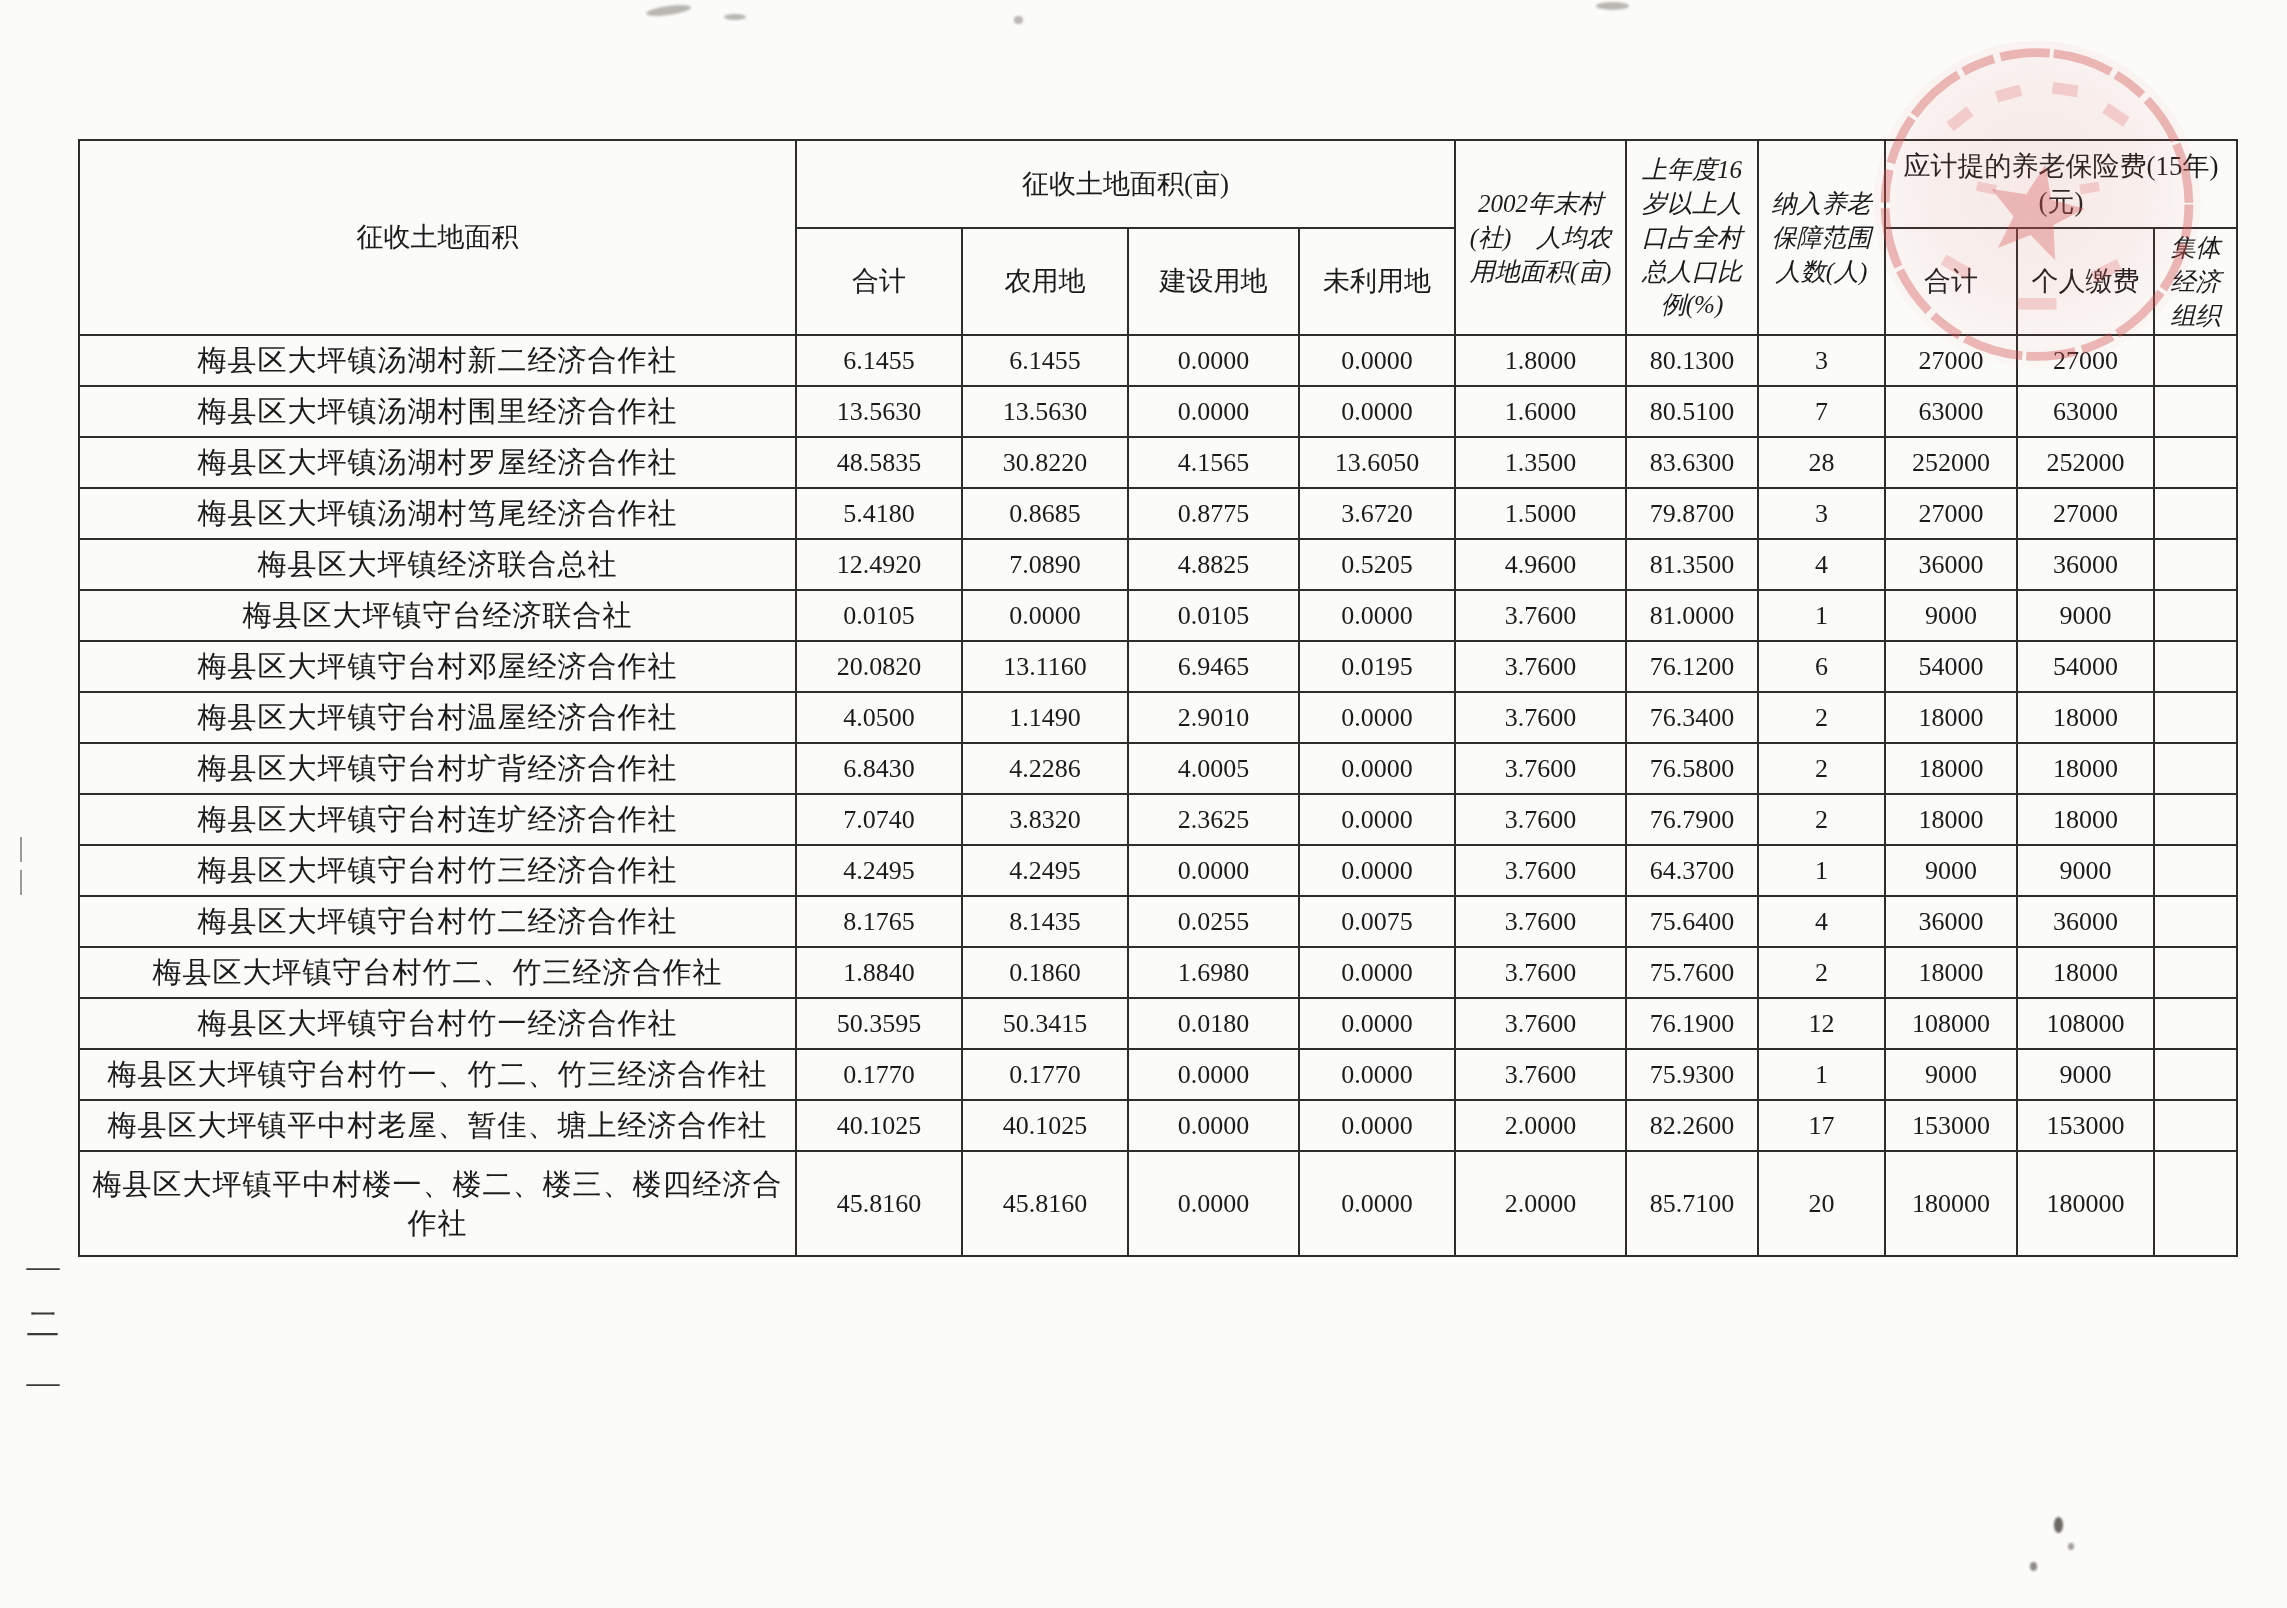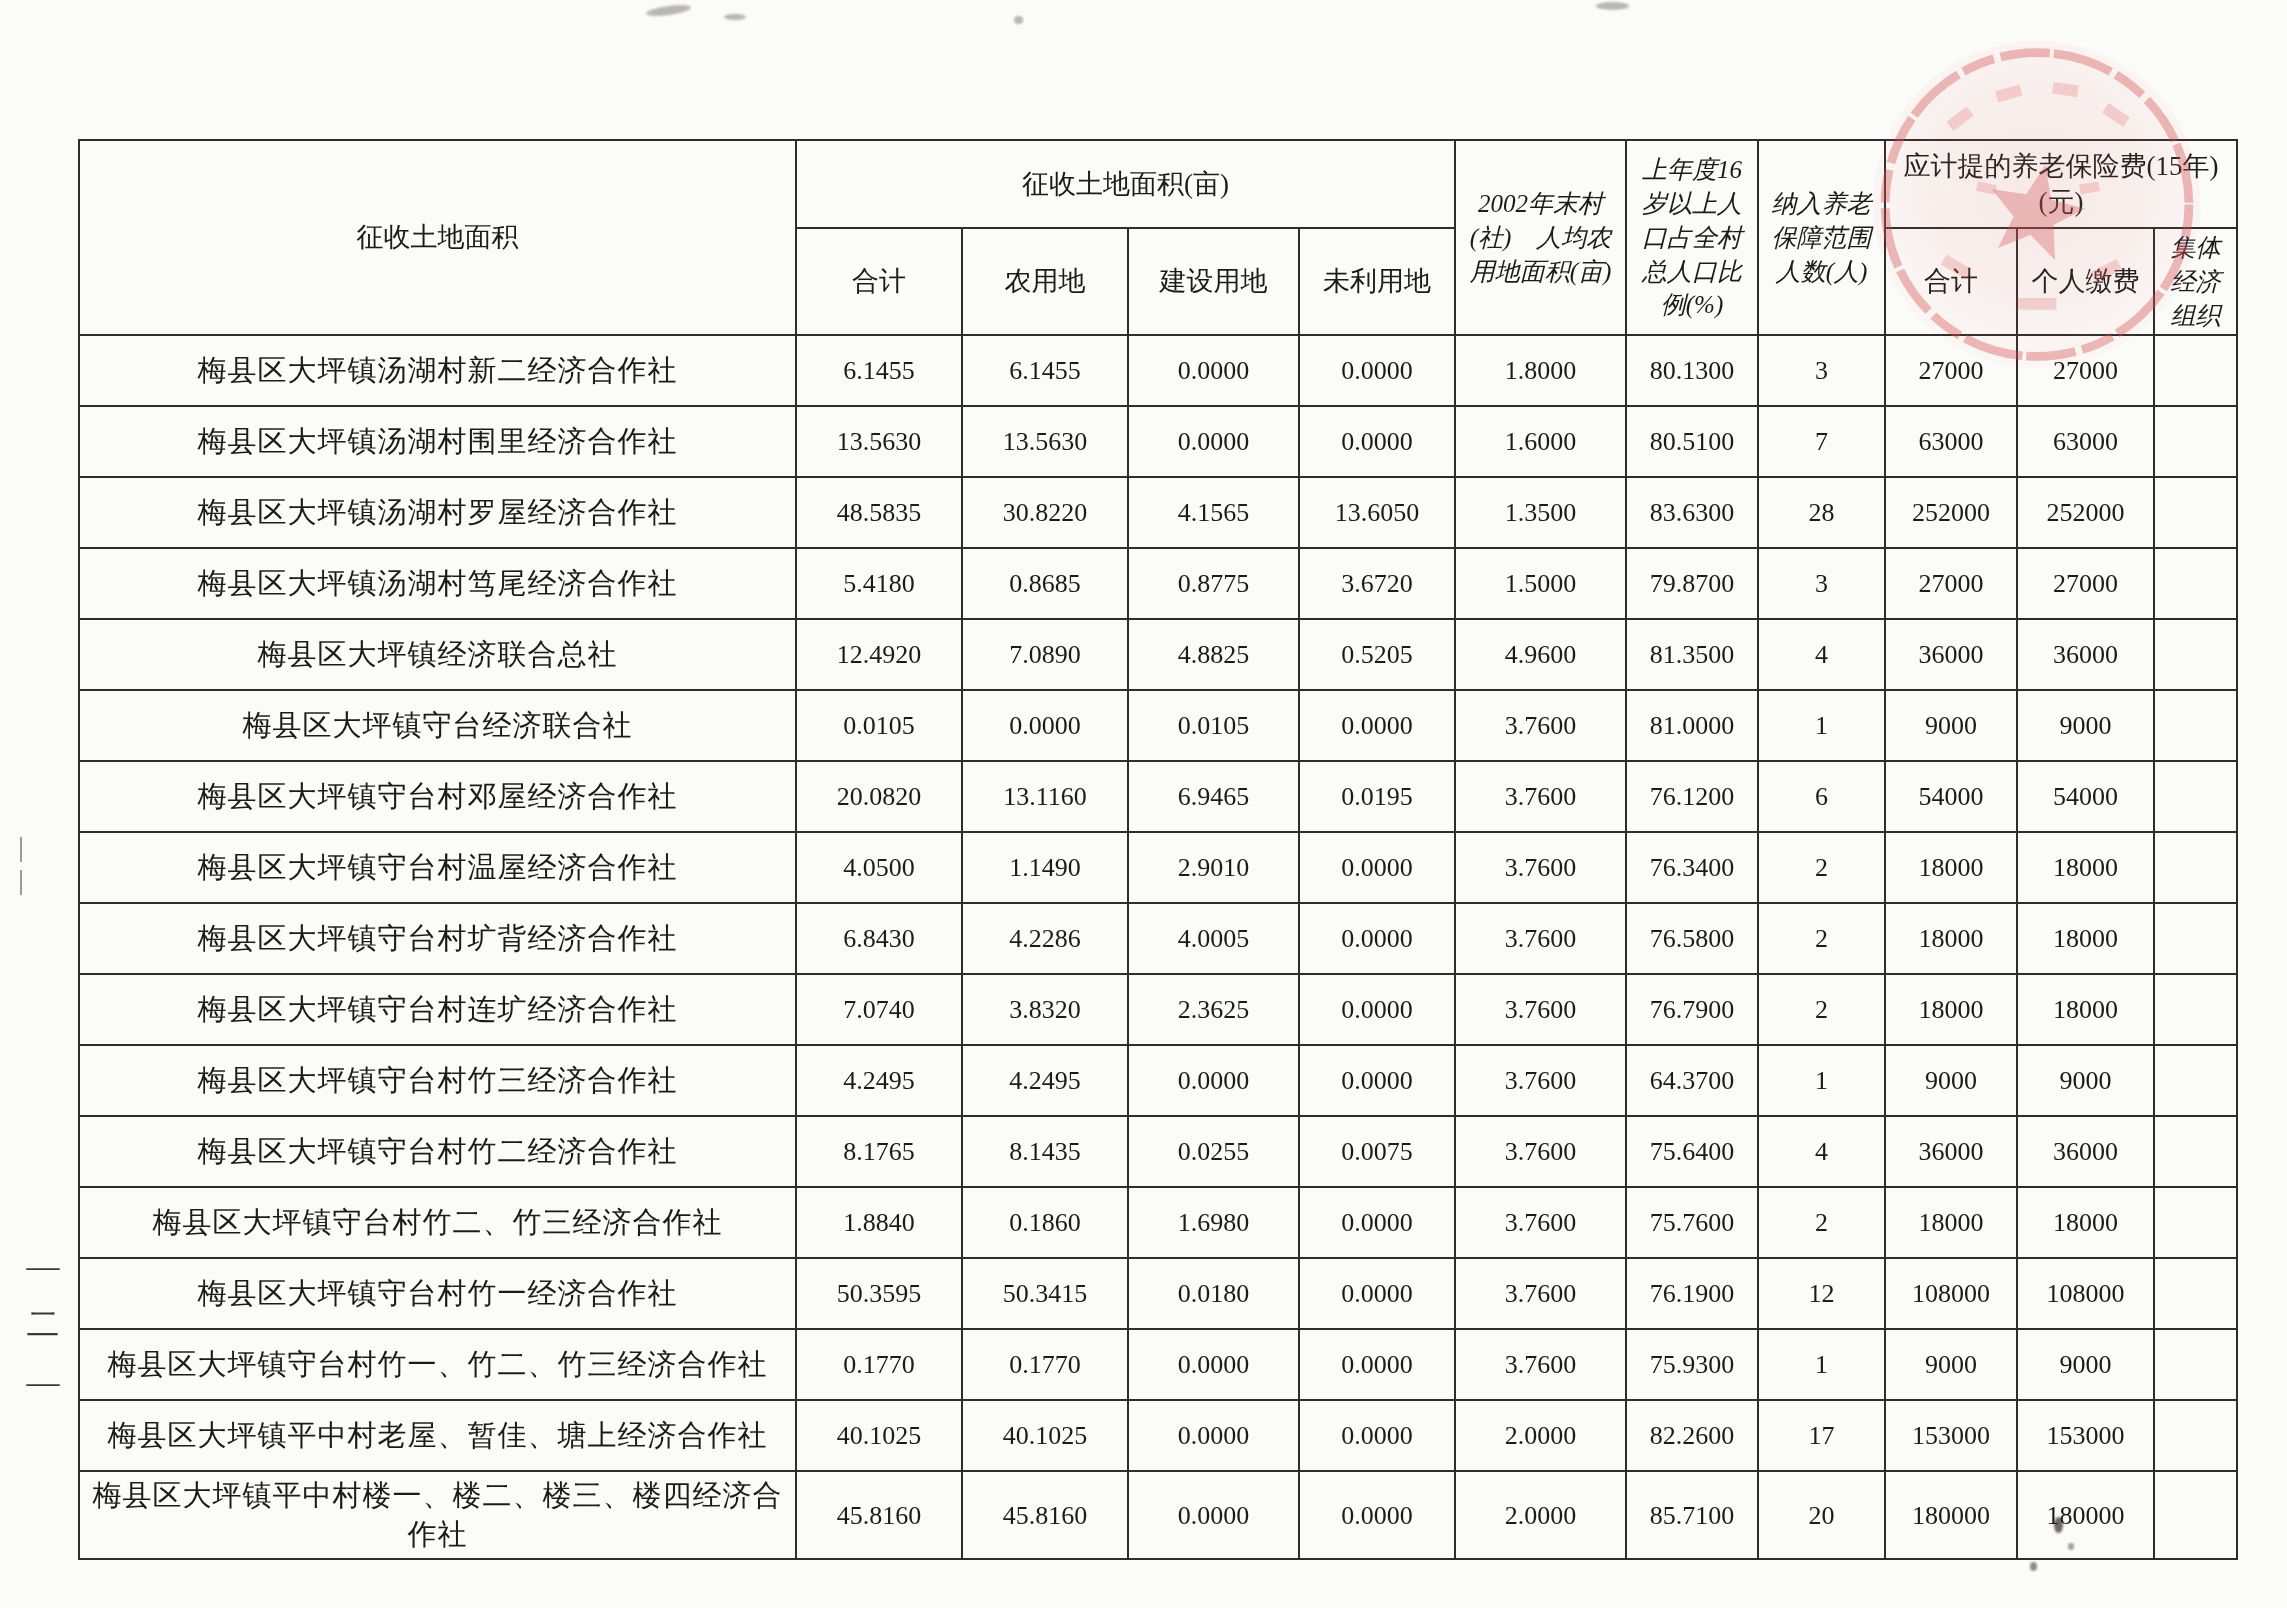--- a/index.html
+++ b/index.html
@@ -47,22 +47,22 @@
   }
   thead th.small-head { font-size: 25px; font-style: italic; }
   tbody td.unit {
     font-size: 29px;
     letter-spacing: 1px;
   }
   tbody td.num {
     font-size: 26px;
     font-family: "Liberation Serif", "DejaVu Serif", serif;
   }
-  tbody tr { height: 71px; }
-  tbody tr:last-child { height: 88px; }
+  tbody tr { height: 51px; }
+  tbody tr:last-child { height: 105px; }
   tr.head-row-1 { height: 88px; }
   tr.head-row-2 { height: 78px; }
 
   
   .page-marker {
     position: absolute;
     left: 21.5px;
     top: 1250px;
     width: 43px;
     display: flex;

